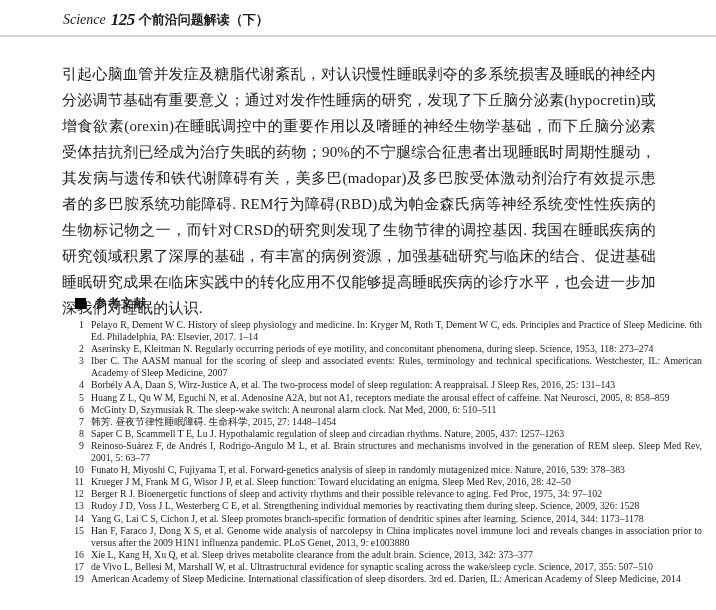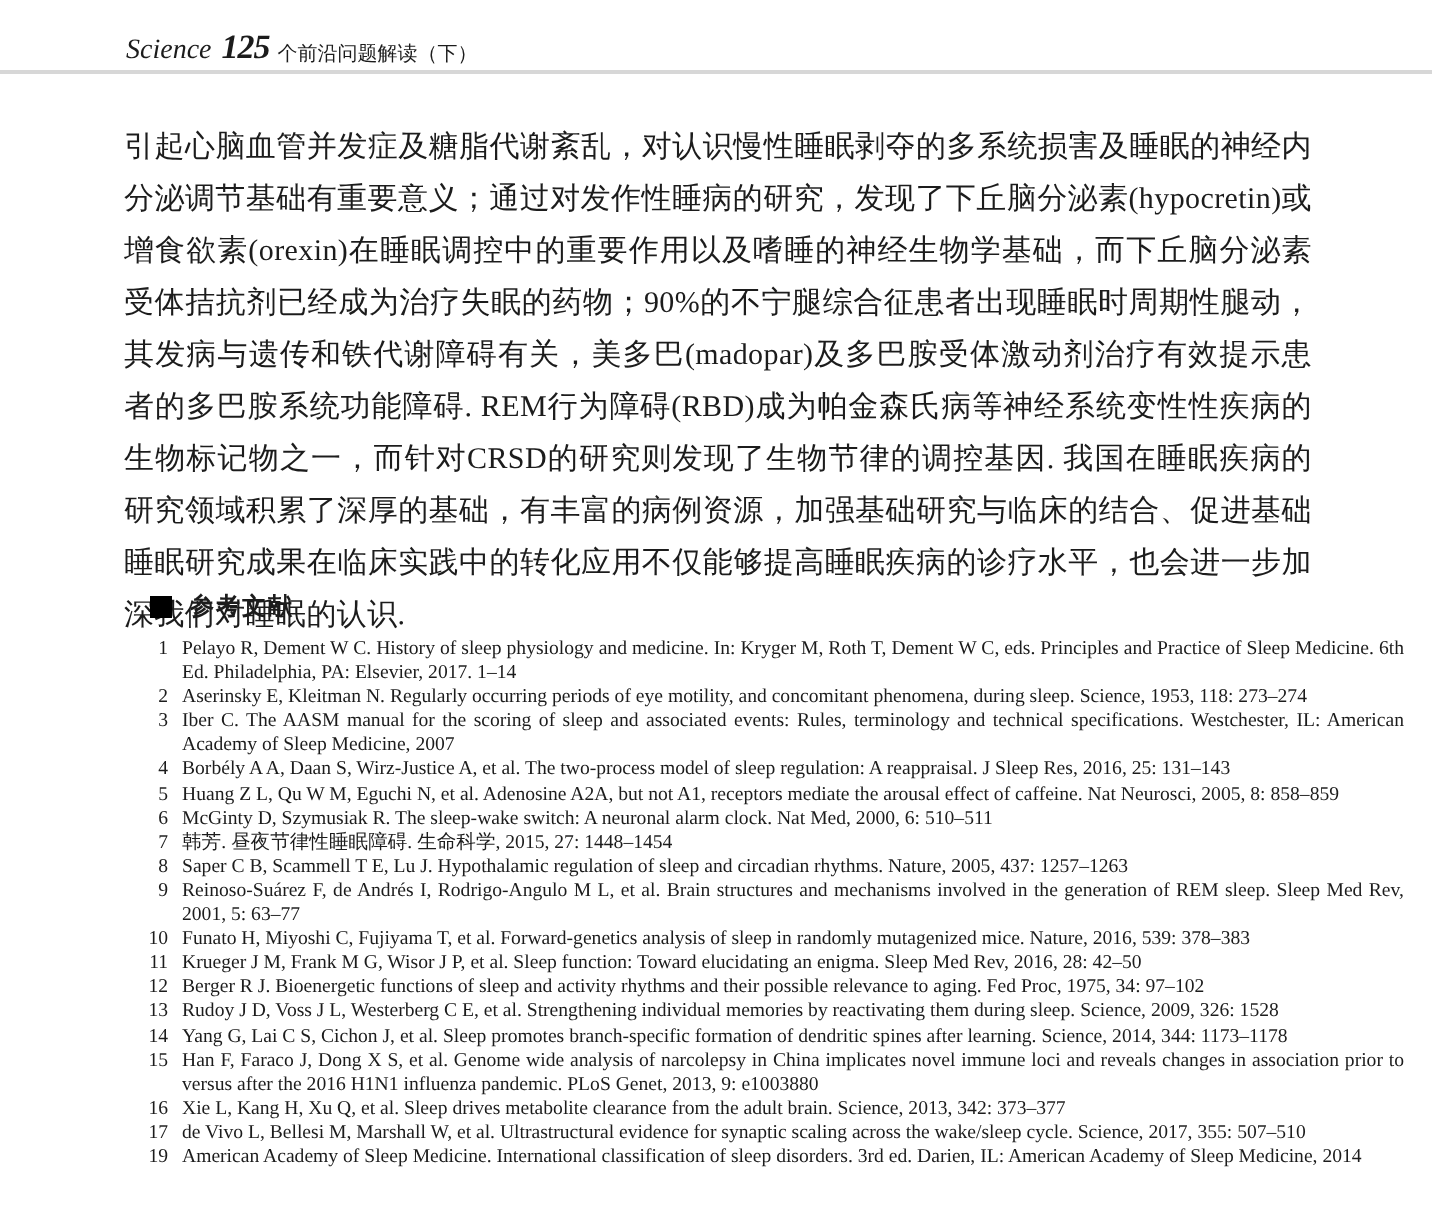--- a/index.html
+++ b/index.html
@@ -13,39 +13,39 @@
   }
   .page {
     position: absolute; left: 0; top: 0;
     width: 716px; height: 610px;
     background: #ffffff;
   }
   
   .header {
     position: absolute; left: 63px; top: 6px;
     height: 28px;
-    display: flex; align-items: flex-end;
+    display: flex; align-items: center;
     white-space: nowrap;
   }
   .header .sci {
     font-style: italic;
     font-size: 14px;
     color: #1c1c1c;
   }
   .header .num {
     font-size: 17px;
     font-weight: bold;
     font-style: italic;
     margin: 0 4px 0 5px;
     letter-spacing: -0.5px;
   }
   .header .zh {
     font-family: "Liberation Sans", sans-serif;
-    font-weight: normal;
-    font-size: 10px;
+    font-weight: bold;
+    font-size: 13px;
   }
   .header-rule {
     position: absolute; left: 0; top: 35px;
     width: 716px; height: 2px;
     background: #d7d7d7;
   }
   
   .paragraph {
     position: absolute; left: 62px; top: 61px;
     width: 594px;
@@ -163,21 +163,21 @@
     <div class="ref">
       <span class="ref-num">13</span>
       <span class="ref-text">Rudoy J D, Voss J L, Westerberg C E, et al. Strengthening individual memories by reactivating them during sleep. Science, 2009, 326: 1528</span>
     </div>
     <div class="ref">
       <span class="ref-num">14</span>
       <span class="ref-text">Yang G, Lai C S, Cichon J, et al. Sleep promotes branch-specific formation of dendritic spines after learning. Science, 2014, 344: 1173–1178</span>
     </div>
     <div class="ref">
       <span class="ref-num">15</span>
-      <span class="ref-text">Han F, Faraco J, Dong X S, et al. Genome wide analysis of narcolepsy in China implicates novel immune loci and reveals changes in association prior to versus after the 2016 H1N1 influenza pandemic. PLoS Genet, 2013, 9: e1003880</span>
+      <span class="ref-text">Han F, Faraco J, Dong X S, et al. Genome wide analysis of narcolepsy in China implicates novel immune loci and reveals changes in association prior to versus after the 2009 H1N1 influenza pandemic. PLoS Genet, 2013, 9: e1003880</span>
     </div>
     <div class="ref">
       <span class="ref-num">16</span>
       <span class="ref-text">Xie L, Kang H, Xu Q, et al. Sleep drives metabolite clearance from the adult brain. Science, 2013, 342: 373–377</span>
     </div>
     <div class="ref">
       <span class="ref-num">17</span>
       <span class="ref-text">de Vivo L, Bellesi M, Marshall W, et al. Ultrastructural evidence for synaptic scaling across the wake/sleep cycle. Science, 2017, 355: 507–510</span>
     </div>
     <div class="ref">

